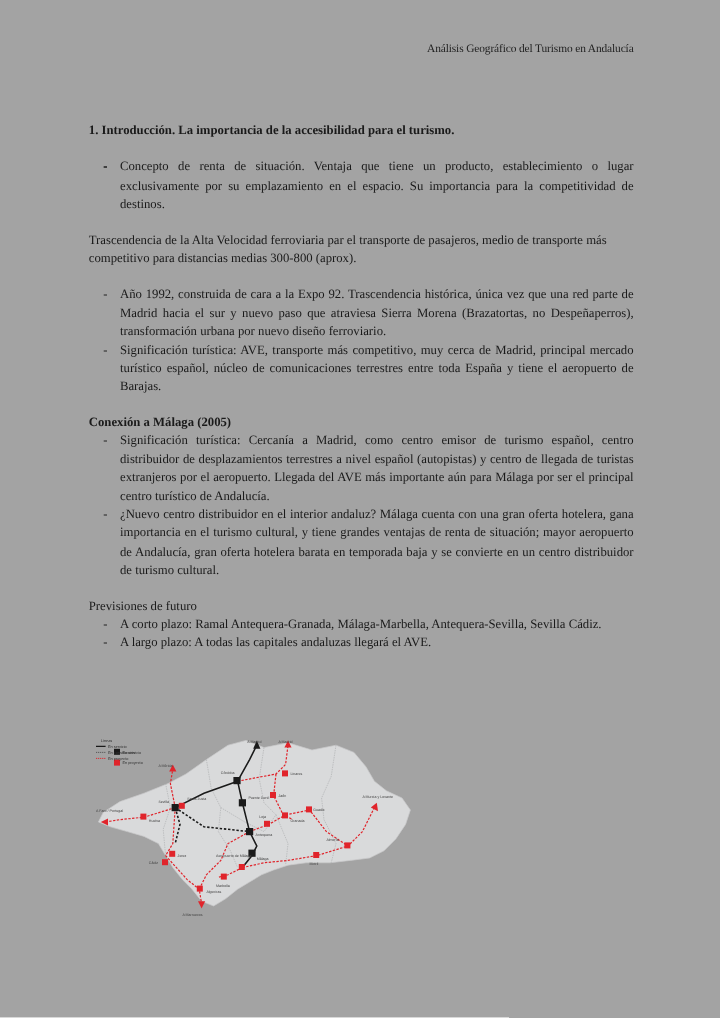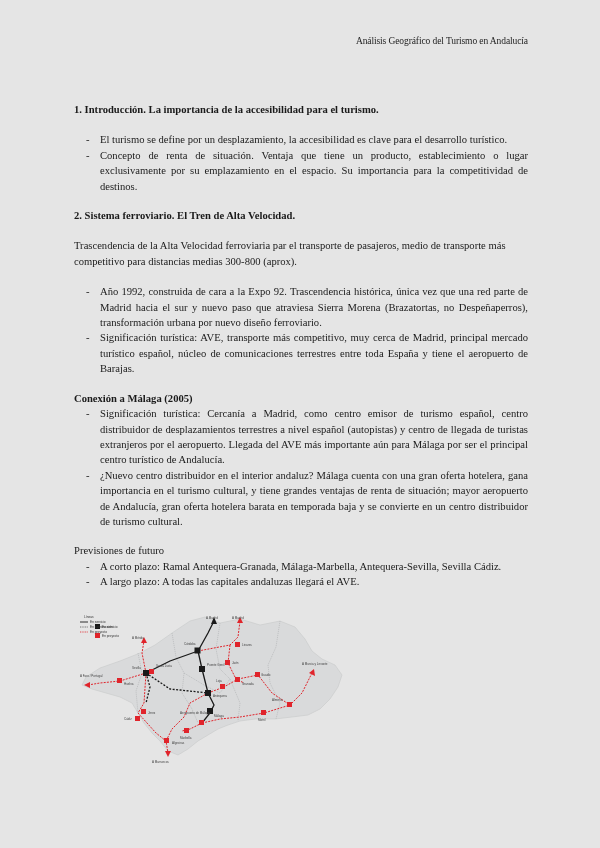--- a/index.html
+++ b/index.html
@@ -1,18 +1,18 @@
 <!DOCTYPE html>
 <html><head>
 <meta charset="utf-8">
 <style>
   * { box-sizing: border-box; margin: 0; padding: 0; }
   html, body { width: 600px; height: 848px; background: #ffffff; overflow: hidden; }
   body { font-family: "Liberation Serif", "DejaVu Serif", serif; color: #1a1a1a; position: relative; }
-  .page { position: absolute; left: 0; top: 0; width: 600px; height: 848px; background: #e5e5e5; }
+  .page { position: absolute; left: 0; top: 0; width: 600px; height: 848px; background: #a3a3a3; }
   .running-header { position: absolute; top: 36px; right: 72px; font-size: 9.5px; color: #222; letter-spacing: -0.1px; }
   .content { position: absolute; left: 74px; top: 70px; width: 454px; font-size: 10.6px; line-height: 15.4px; }
   .doc-title { font-weight: bold; font-size: 10.6px; letter-spacing: -0.1px; margin-bottom: 14px; }
   .section-heading { font-weight: bold; font-size: 10.6px; margin-bottom: 15px; margin-top: 32px; }
   .subheading { font-weight: bold; font-size: 10.6px; }
   .para { text-align: left; margin-bottom: 15px; }
   .plain-label { margin-top: 0; }
   ul.dash-list { list-style: none; margin-bottom: 14px; }
   ul.dash-list li { position: relative; padding-left: 26px; margin-left: 0; text-align: justify; }
   ul.dash-list li .dash { position: absolute; left: 12px; top: 0; }
@@ -25,25 +25,24 @@
 
 <div class="page">
 
   <div class="running-header">Análisis Geográfico del Turismo en Andalucía</div>
 
   <div class="content">
 
 
     <div class="section-heading">1. Introducción. La importancia de la accesibilidad para el turismo.</div>
     <ul class="dash-list">
-      <li><span class="dash">-</span><span>El turismo se define por un desplazamiento, la accesibilidad es clave para el desarrollo turístico.</span></li>
+      <li><span class="dash">-</span></li>
       <li><span class="dash">-</span><span>Concepto de renta de situación. Ventaja que tiene un producto, establecimiento o lugar exclusivamente por su emplazamiento en el espacio. Su importancia para la competitividad de destinos.</span></li>
     </ul>
 
-    <div class="section-heading" style="margin-top:2px;">2. Sistema ferroviario. El Tren de Alta Velocidad.</div>
     <div class="para">Trascendencia de la Alta Velocidad ferroviaria par el transporte de pasajeros, medio de transporte más competitivo para distancias medias 300-800 (aprox).</div>
 
     <ul class="dash-list">
       <li><span class="dash">-</span><span>Año 1992, construida de cara a la Expo 92. Trascendencia histórica, única vez que una red parte de Madrid hacia el sur y nuevo paso que atraviesa Sierra Morena (Brazatortas, no Despeñaperros), transformación urbana por nuevo diseño ferroviario.</span></li>
       <li><span class="dash">-</span><span>Significación turística: AVE, transporte más competitivo, muy cerca de Madrid, principal mercado turístico español, núcleo de comunicaciones terrestres entre toda España y tiene el aeropuerto de Barajas.</span></li>
     </ul>
 
     <div class="subheading">Conexión a Málaga (2005)</div>
     <ul class="dash-list">
       <li><span class="dash">-</span><span>Significación turística: Cercanía a Madrid, como centro emisor de turismo español, centro distribuidor de desplazamientos terrestres a nivel español (autopistas) y centro de llegada de turistas extranjeros por el aeropuerto. Llegada del AVE más importante aún para Málaga por ser el principal centro turístico de Andalucía.</span></li>

